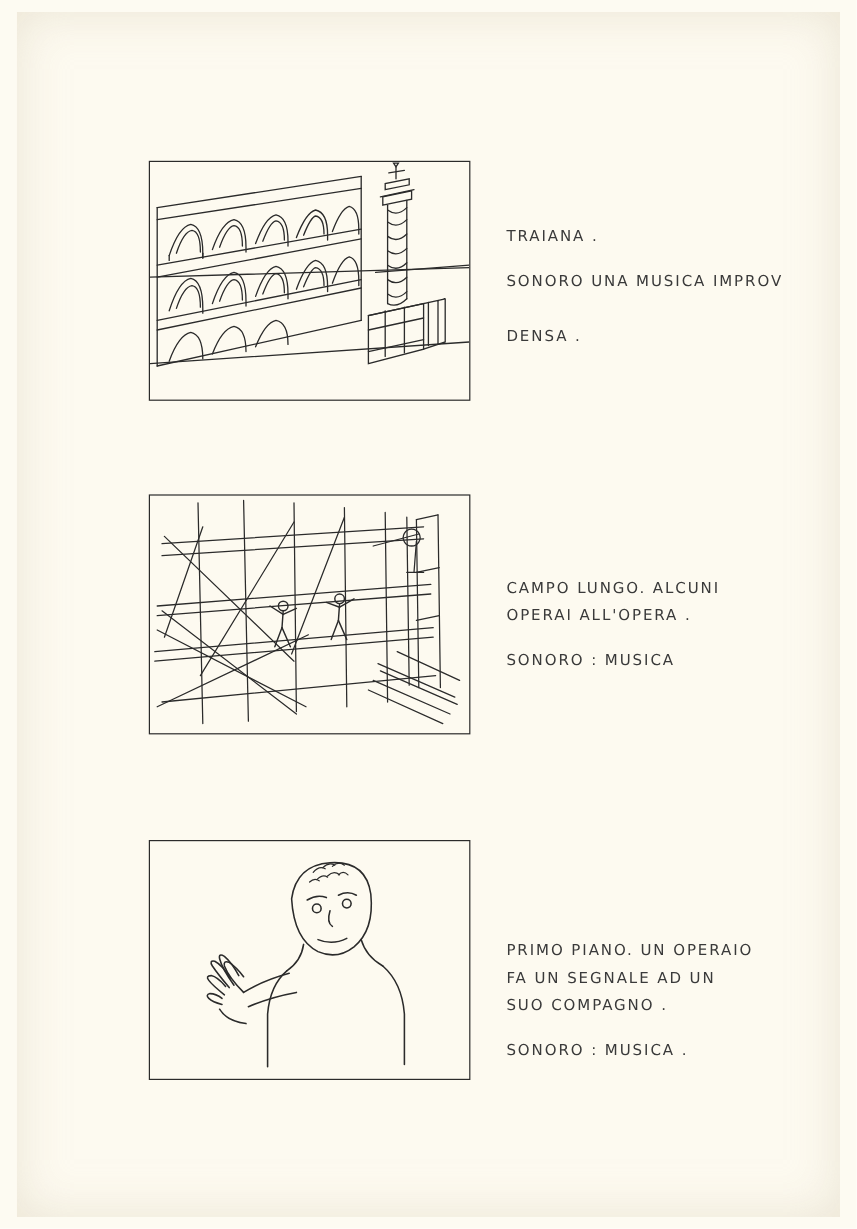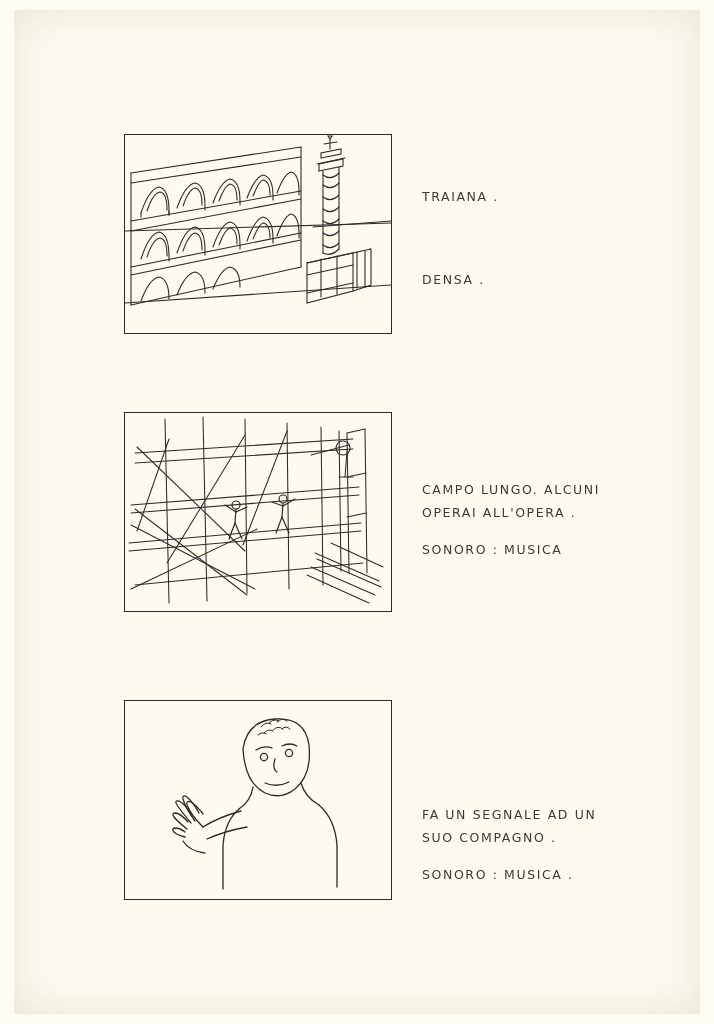--- a/index.html
+++ b/index.html
@@ -204,21 +204,21 @@
         </g>
       </svg>
     </div>
 
     <div class="caption" id="caption-1">
       <p>
         <br>
         <span>TRAIANA .</span>
       </p>
       <p>
-        <br>
+        <span>SONORO UNA MUSICA IMPROV</span><br>
         <br>
         <span>DENSA .</span>
       </p>
     </div>
 
     <div class="panel" id="panel-2">
       <svg viewBox="0 0 266 198" xmlns="http://www.w3.org/2000/svg">
         <g fill="none" stroke="#2b2b2b" stroke-width="1.05" stroke-linecap="round">
 
           <path d="M40 6 L44 190"></path>
@@ -331,21 +331,21 @@
           <path d="M66 122 q-10 -12 -14 -18 q-3 -5 2 -4 q6 3 13 14"></path>
           <path d="M62 128 q-10 -8 -13 -12 q-3 -4 2 -4 q5 1 12 9"></path>
           <path d="M60 136 q-8 -2 -11 -5 q-3 -3 1 -4 q5 0 10 4"></path>
           <path d="M58 140 q6 10 22 12"></path>
         </g>
       </svg>
     </div>
 
     <div class="caption" id="caption-3">
       <p>
-        <br>
+        <span>PRIMO PIANO. UN OPERAIO</span><br>
         <span>FA UN SEGNALE AD UN</span><br>
         <span>SUO  COMPAGNO .</span>
       </p>
       <p>
         <span>SONORO : MUSICA .</span>
       </p>
     </div>
 
   </div>
 </div>

